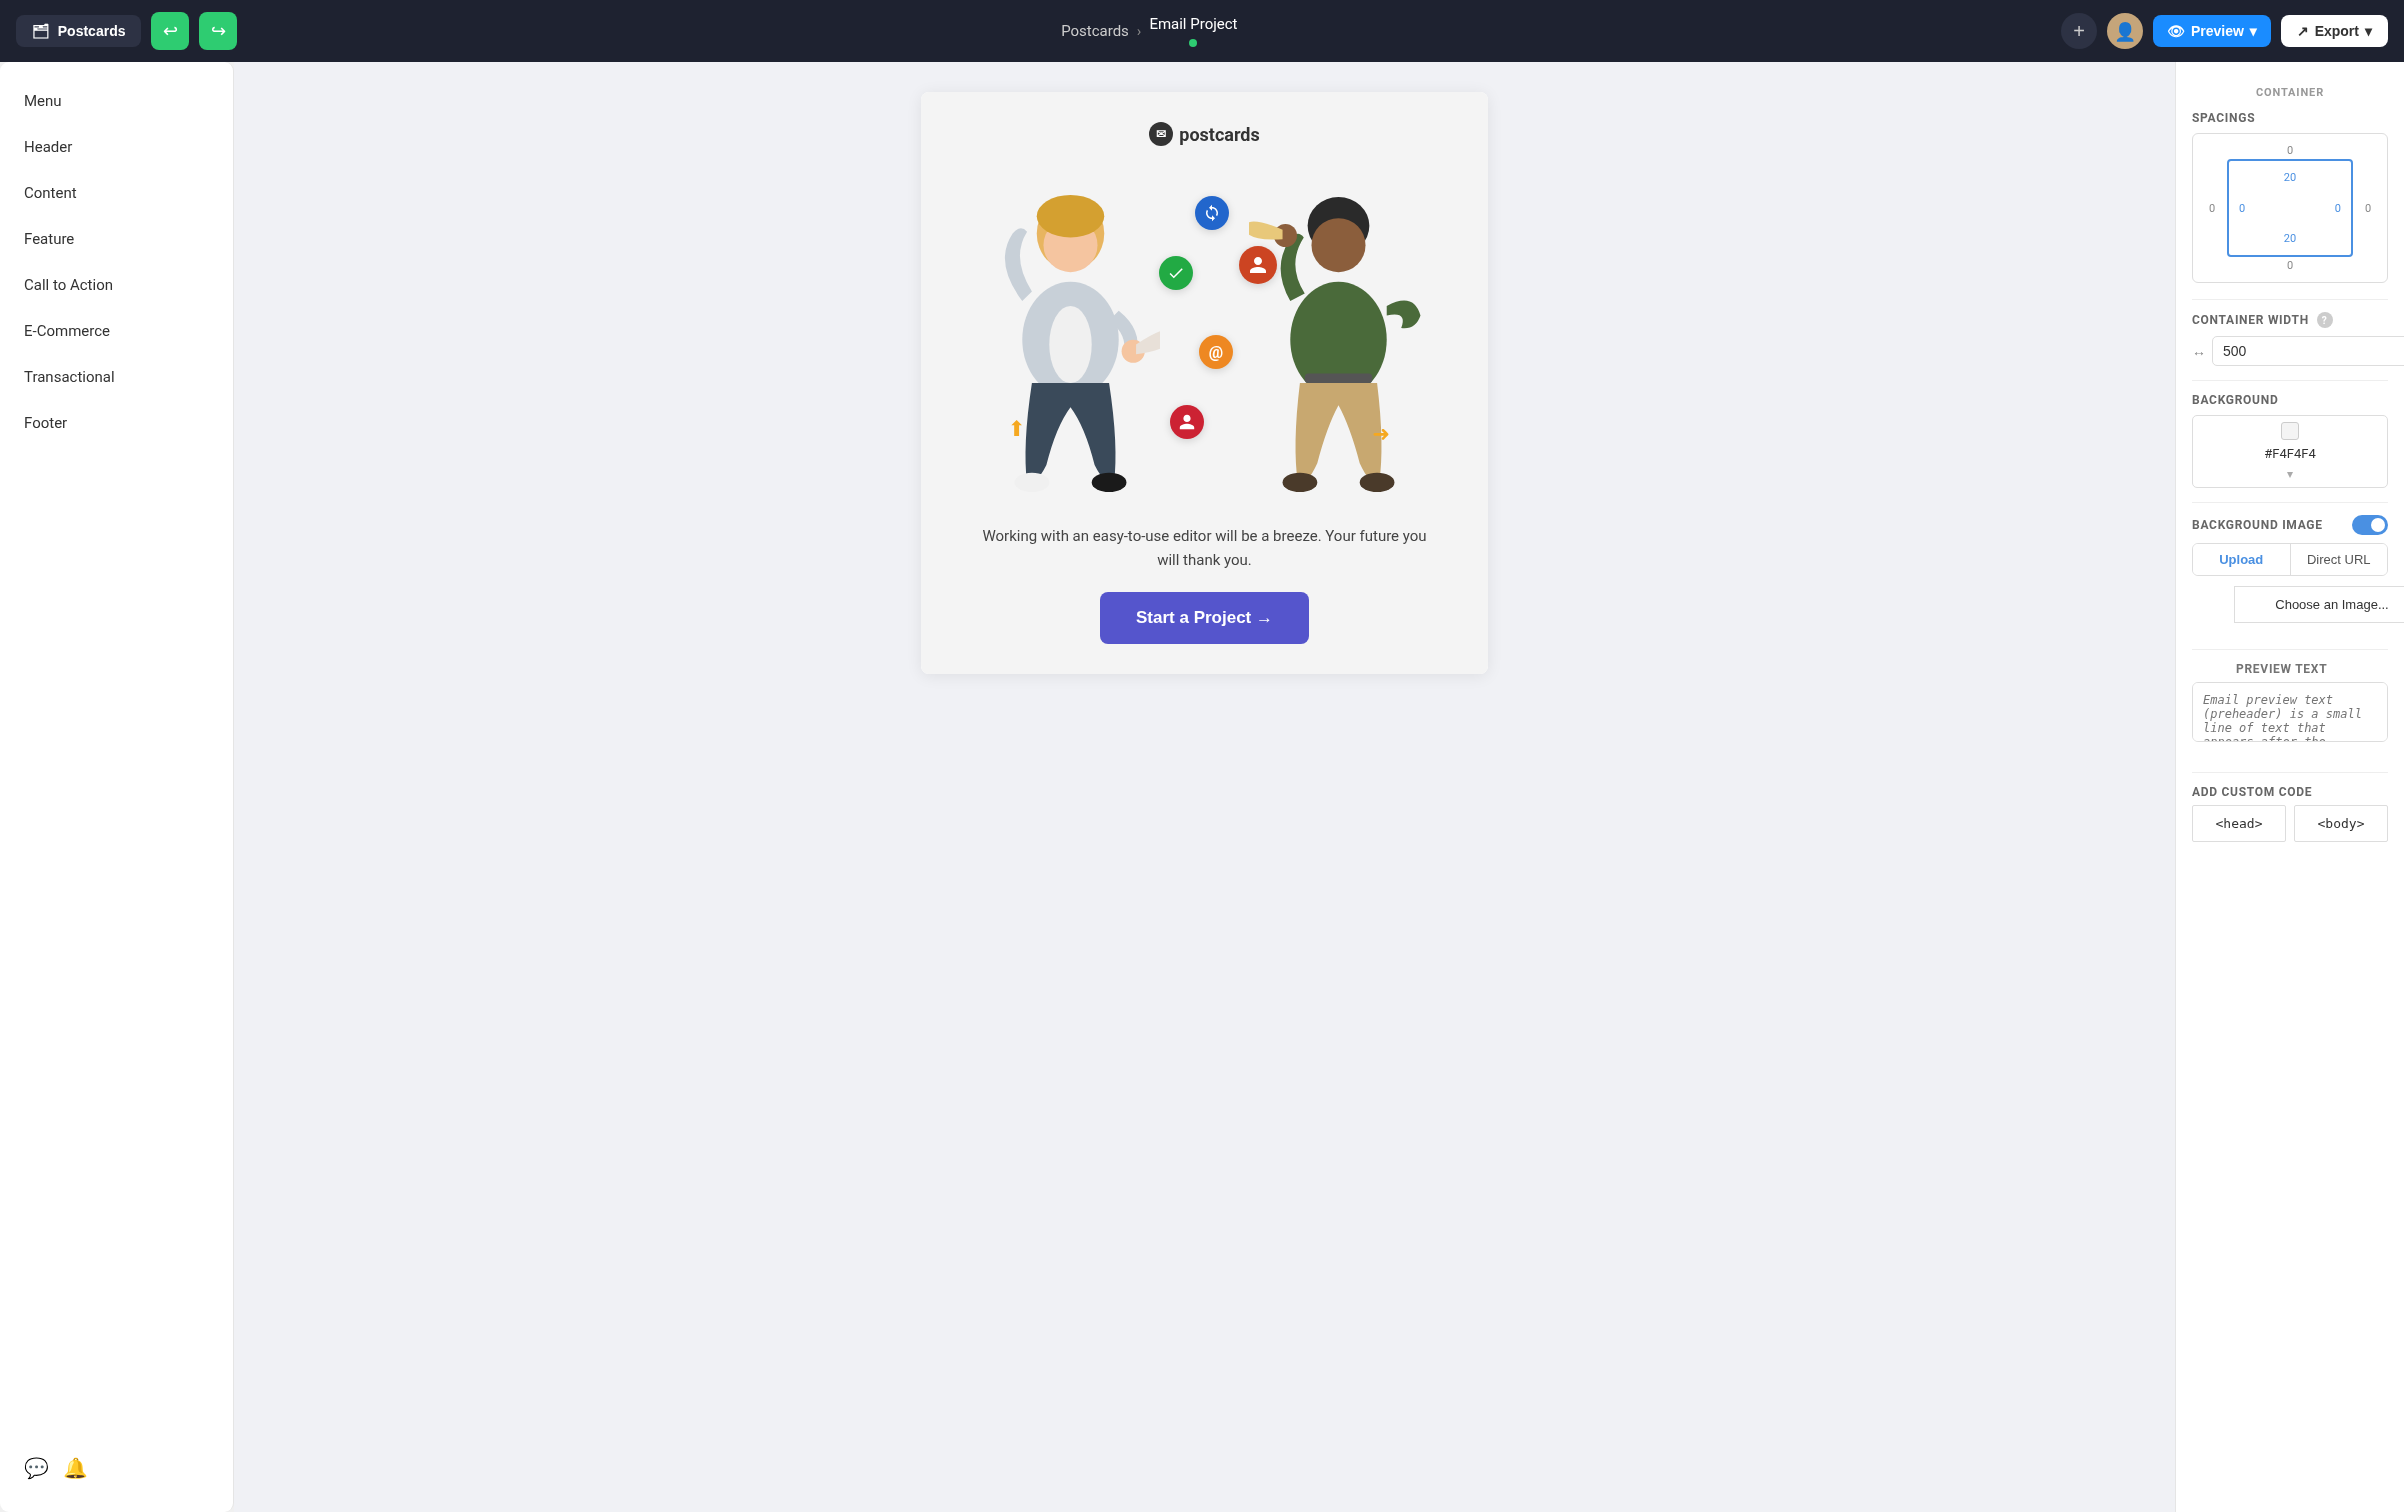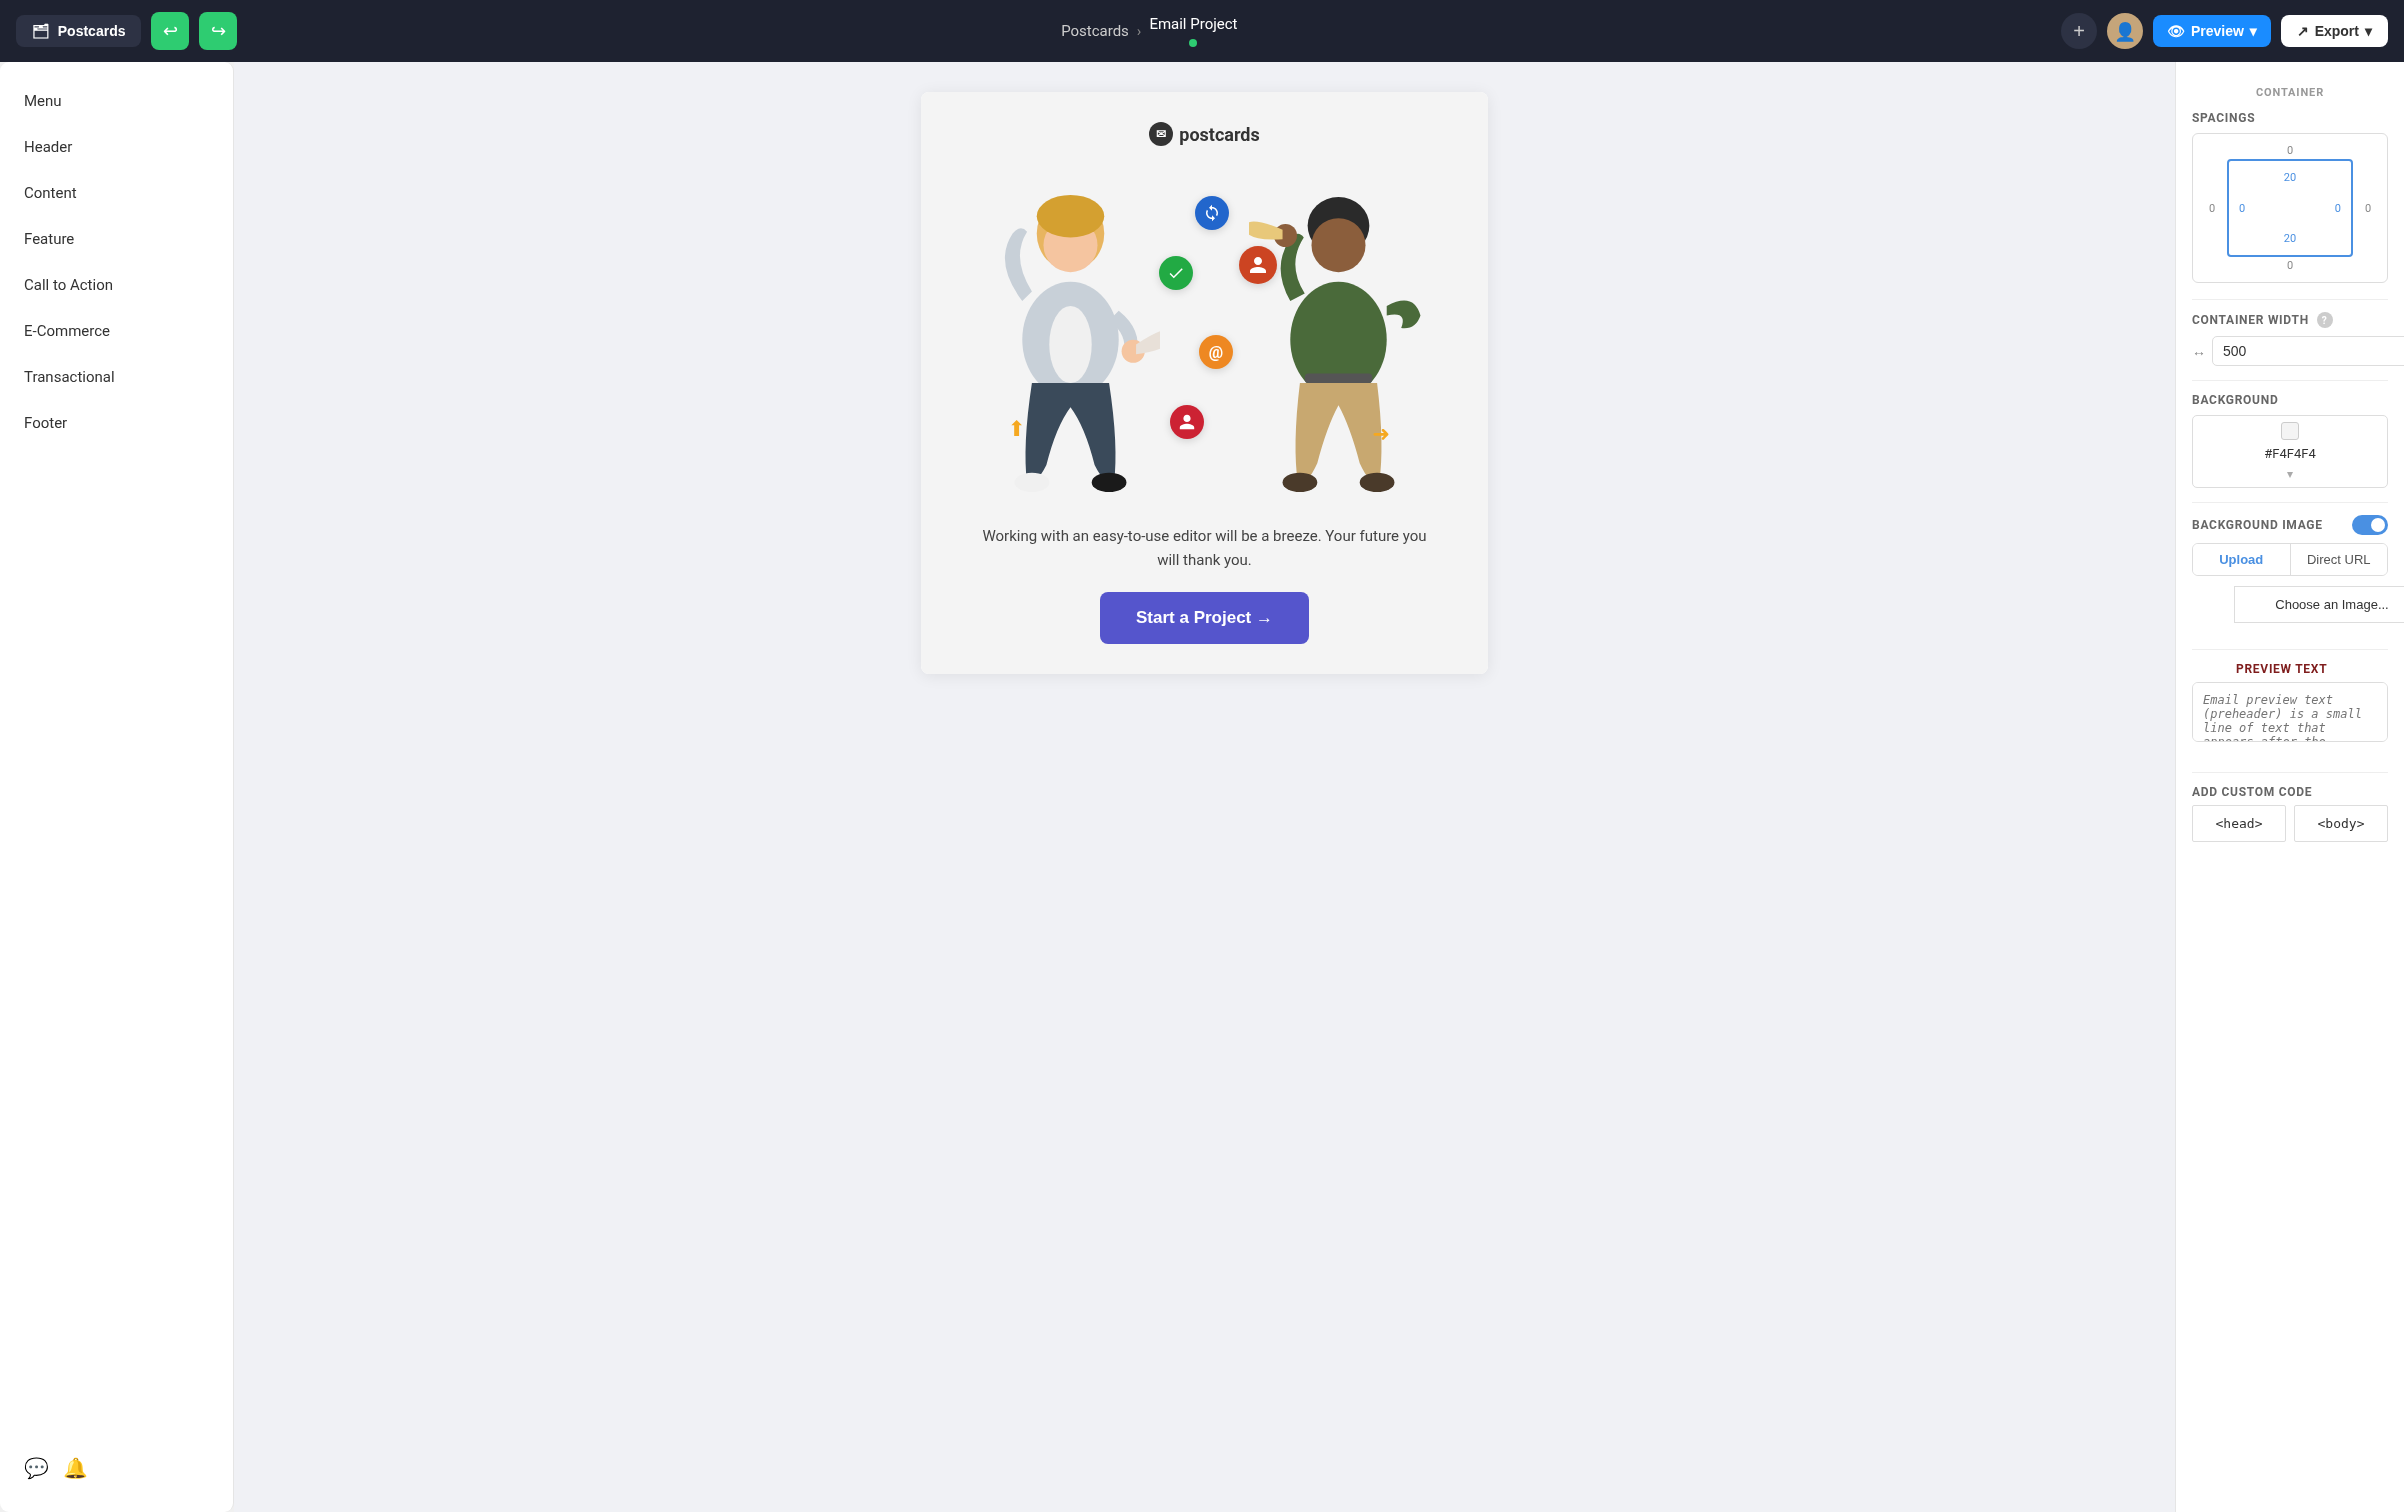--- a/index.html
+++ b/index.html
@@ -457,21 +457,21 @@
       color: #333;
       background: #fff;
       text-align: center;
       cursor: pointer;
       margin-bottom: 14px;
       margin-left: 42px;
     }
     .preview-text-label {
       font-size: 12px;
       font-weight: 700;
-      color: #7f1d1d;
+      color: #737373;
       text-transform: uppercase;
       letter-spacing: 0.06em;
       margin-bottom: 6px;
       padding-left: 44px;
     }
     .preview-text-area {
       width: 100%;
       border: 1px solid #ddd;
       border-radius: 6px;
       padding: 10px;

